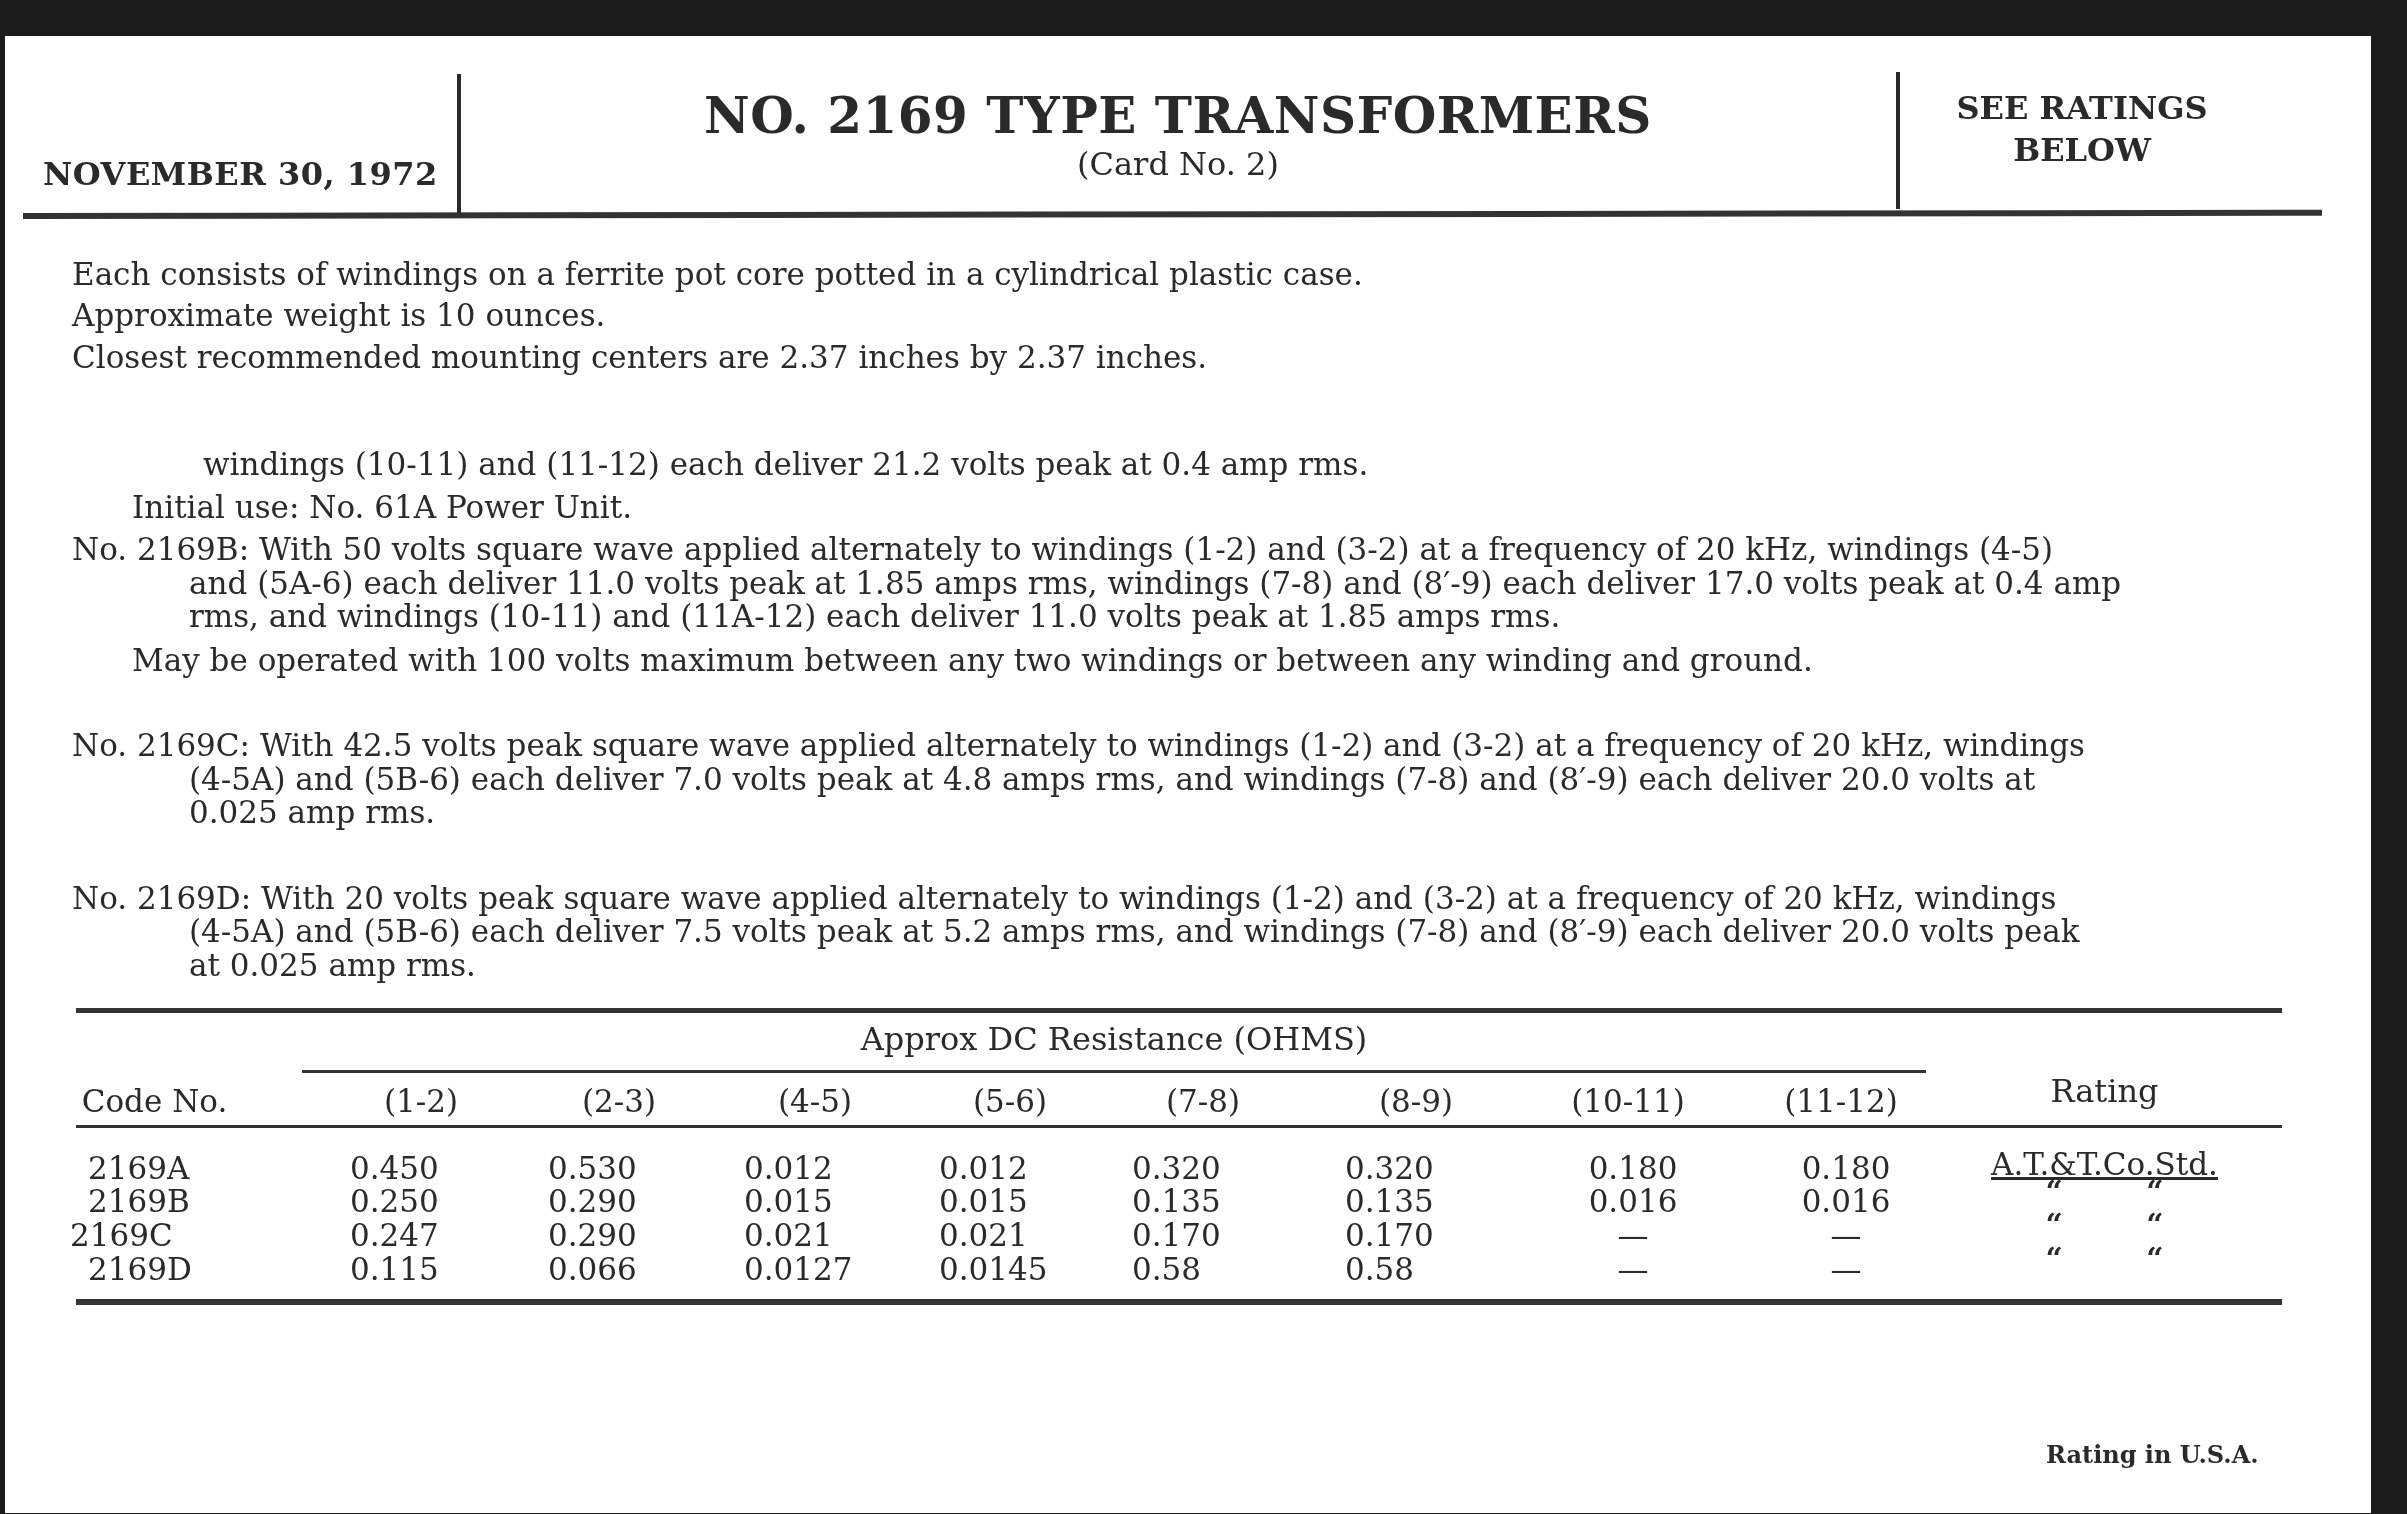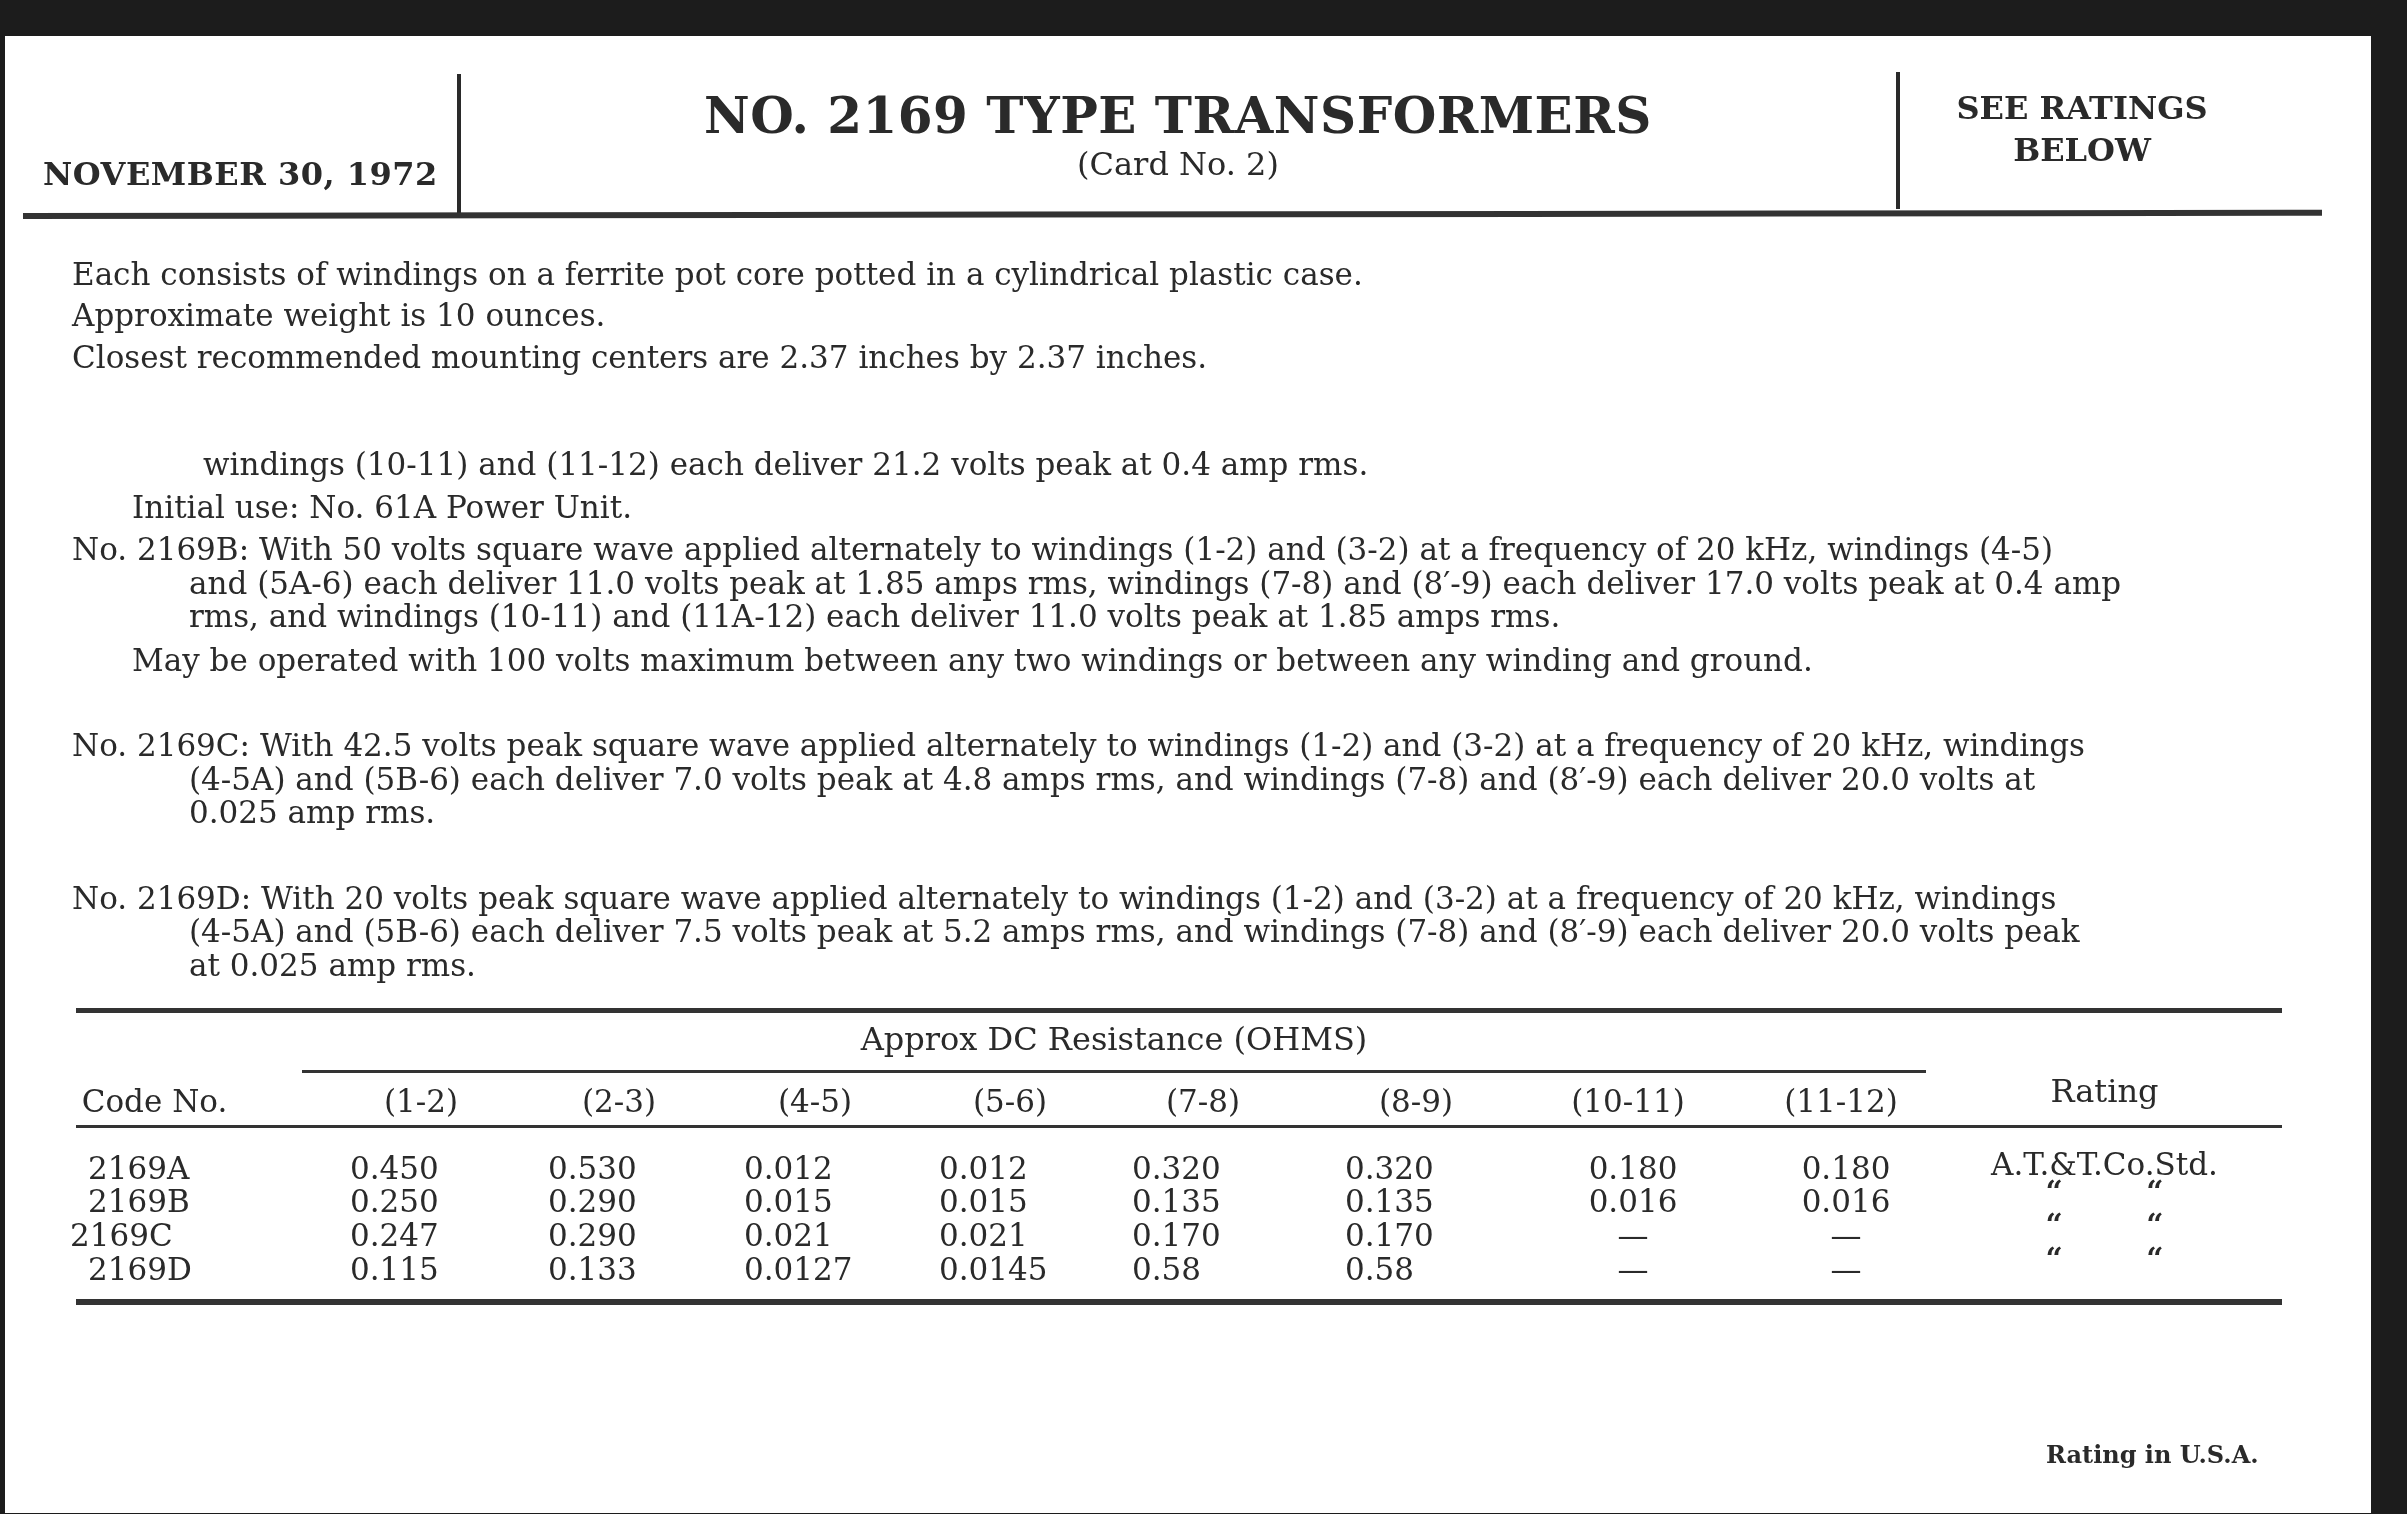--- a/index.html
+++ b/index.html
@@ -111,21 +111,21 @@
       <div>
         <div class="abs td" style="left: 83px; width: 119px; top: 1115px; text-align: left;">2169A</div>
         <div class="abs td" style="left: 337px; width: 168px; text-align: left; padding-left: 8px; top: 1115px;">0.450</div>
         <div class="abs td" style="left: 535px; width: 168px; text-align: left; padding-left: 8px; top: 1115px;">0.530</div>
         <div class="abs td" style="left: 731px; width: 168px; text-align: left; padding-left: 8px; top: 1115px;">0.012</div>
         <div class="abs td" style="left: 926px; width: 168px; text-align: left; padding-left: 8px; top: 1115px;">0.012</div>
         <div class="abs td" style="left: 1119px; width: 168px; text-align: left; padding-left: 8px; top: 1115px;">0.320</div>
         <div class="abs td" style="left: 1332px; width: 168px; text-align: left; padding-left: 8px; top: 1115px;">0.320</div>
         <div class="abs td" style="left: 1544px; width: 168px; text-align: center; padding-left: 0px; top: 1115px;">0.180</div>
         <div class="abs td" style="left: 1757px; width: 168px; text-align: center; padding-left: 0px; top: 1115px;">0.180</div>
-        <div class="abs td" style="left: 1926px; width: 347px; top: 1111px; white-space: pre;">A.T.&amp;T.Co.Std.</div>
+        <div class="abs td" style="left: 1926px; width: 347px; top: 1111px; white-space: pre; text-decoration: underline;">A.T.&amp;T.Co.Std.</div>
       </div>
       <div>
         <div class="abs td" style="left: 83px; width: 119px; top: 1148px; text-align: left;">2169B</div>
         <div class="abs td" style="left: 337px; width: 168px; text-align: left; padding-left: 8px; top: 1148px;">0.250</div>
         <div class="abs td" style="left: 535px; width: 168px; text-align: left; padding-left: 8px; top: 1148px;">0.290</div>
         <div class="abs td" style="left: 731px; width: 168px; text-align: left; padding-left: 8px; top: 1148px;">0.015</div>
         <div class="abs td" style="left: 926px; width: 168px; text-align: left; padding-left: 8px; top: 1148px;">0.015</div>
         <div class="abs td" style="left: 1119px; width: 168px; text-align: left; padding-left: 8px; top: 1148px;">0.135</div>
         <div class="abs td" style="left: 1332px; width: 168px; text-align: left; padding-left: 8px; top: 1148px;">0.135</div>
         <div class="abs td" style="left: 1544px; width: 168px; text-align: center; padding-left: 0px; top: 1148px;">0.016</div>
@@ -140,21 +140,21 @@
         <div class="abs td" style="left: 926px; width: 168px; text-align: left; padding-left: 8px; top: 1182px;">0.021</div>
         <div class="abs td" style="left: 1119px; width: 168px; text-align: left; padding-left: 8px; top: 1182px;">0.170</div>
         <div class="abs td" style="left: 1332px; width: 168px; text-align: left; padding-left: 8px; top: 1182px;">0.170</div>
         <div class="abs td" style="left: 1544px; width: 168px; text-align: center; padding-left: 0px; top: 1182px;">—</div>
         <div class="abs td" style="left: 1757px; width: 168px; text-align: center; padding-left: 0px; top: 1182px;">—</div>
         <div class="abs td ditto" style="left: 1926px; width: 347px; top: 1172px; white-space: pre;">“        “</div>
       </div>
       <div>
         <div class="abs td" style="left: 83px; width: 119px; top: 1216px; text-align: left;">2169D</div>
         <div class="abs td" style="left: 337px; width: 168px; text-align: left; padding-left: 8px; top: 1216px;">0.115</div>
-        <div class="abs td" style="left: 535px; width: 168px; text-align: left; padding-left: 8px; top: 1216px;">0.133</div>
+        <div class="abs td" style="left: 535px; width: 168px; text-align: left; padding-left: 8px; top: 1216px;">0.066</div>
         <div class="abs td" style="left: 731px; width: 168px; text-align: left; padding-left: 8px; top: 1216px;">0.0127</div>
         <div class="abs td" style="left: 926px; width: 168px; text-align: left; padding-left: 8px; top: 1216px;">0.0145</div>
         <div class="abs td" style="left: 1119px; width: 168px; text-align: left; padding-left: 8px; top: 1216px;">0.58</div>
         <div class="abs td" style="left: 1332px; width: 168px; text-align: left; padding-left: 8px; top: 1216px;">0.58</div>
         <div class="abs td" style="left: 1544px; width: 168px; text-align: center; padding-left: 0px; top: 1216px;">—</div>
         <div class="abs td" style="left: 1757px; width: 168px; text-align: center; padding-left: 0px; top: 1216px;">—</div>
         <div class="abs td ditto" style="left: 1926px; width: 347px; top: 1206px; white-space: pre;">“        “</div>
       </div>
     </div>
 

